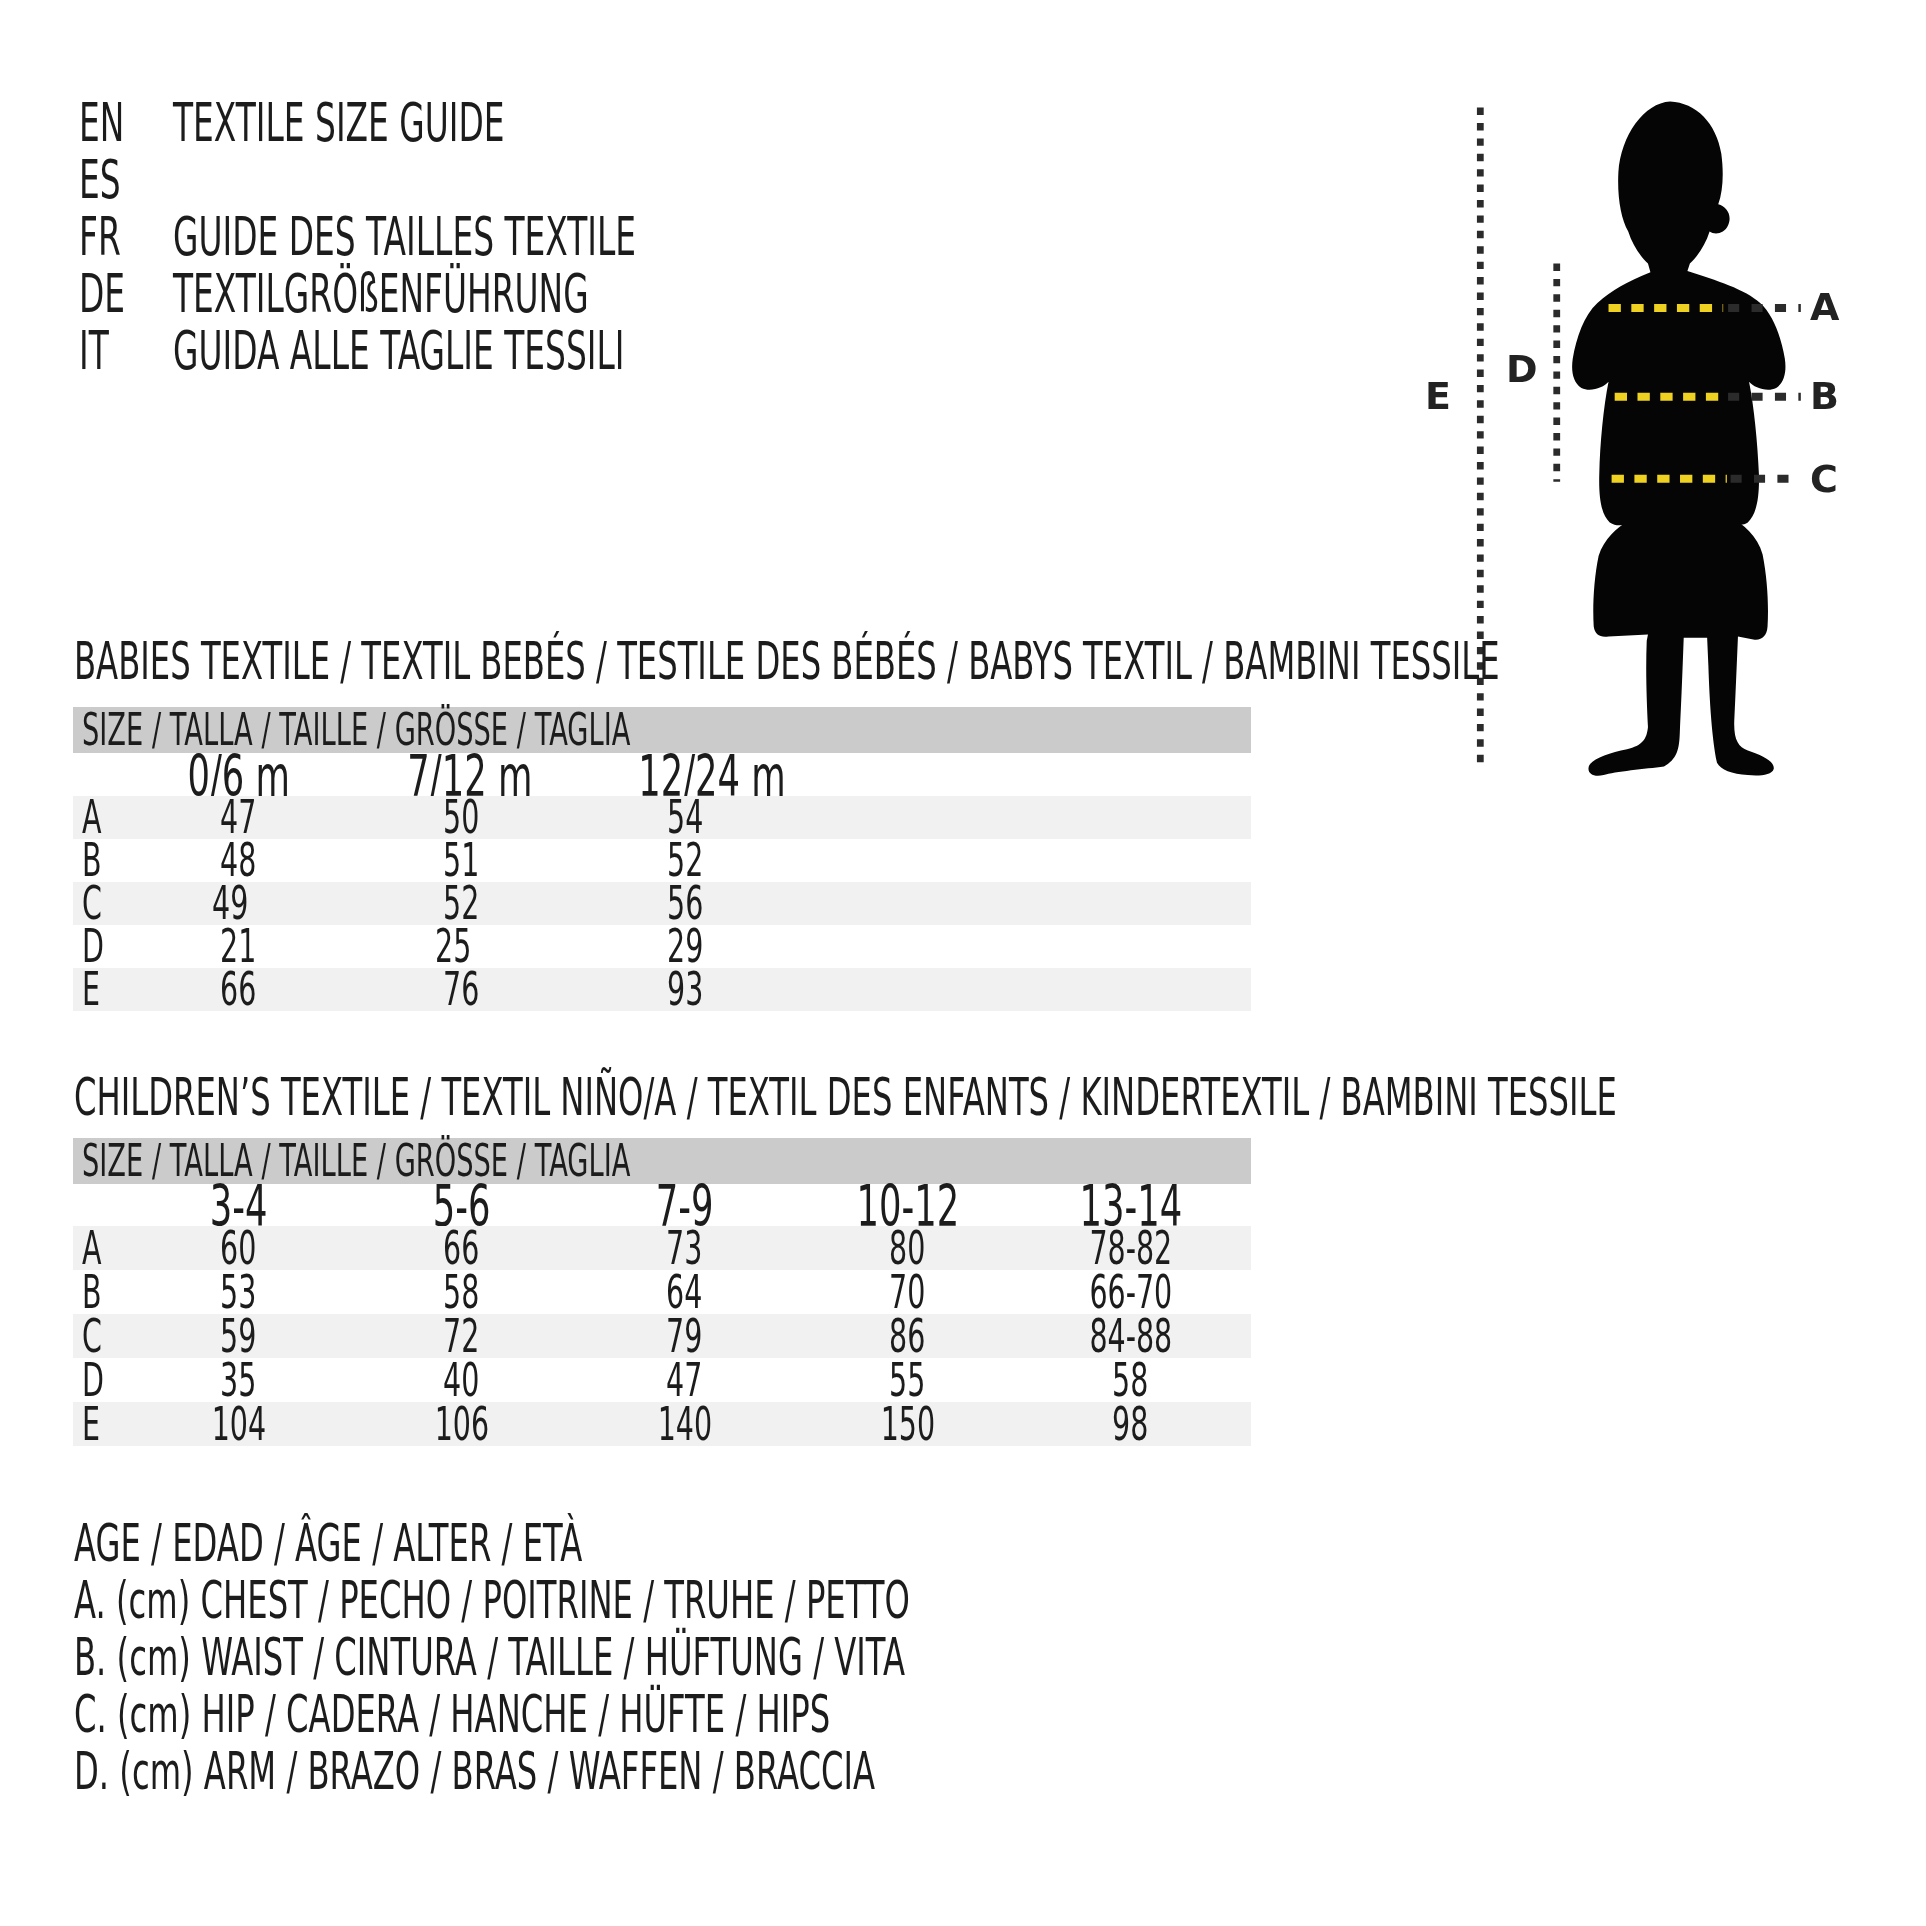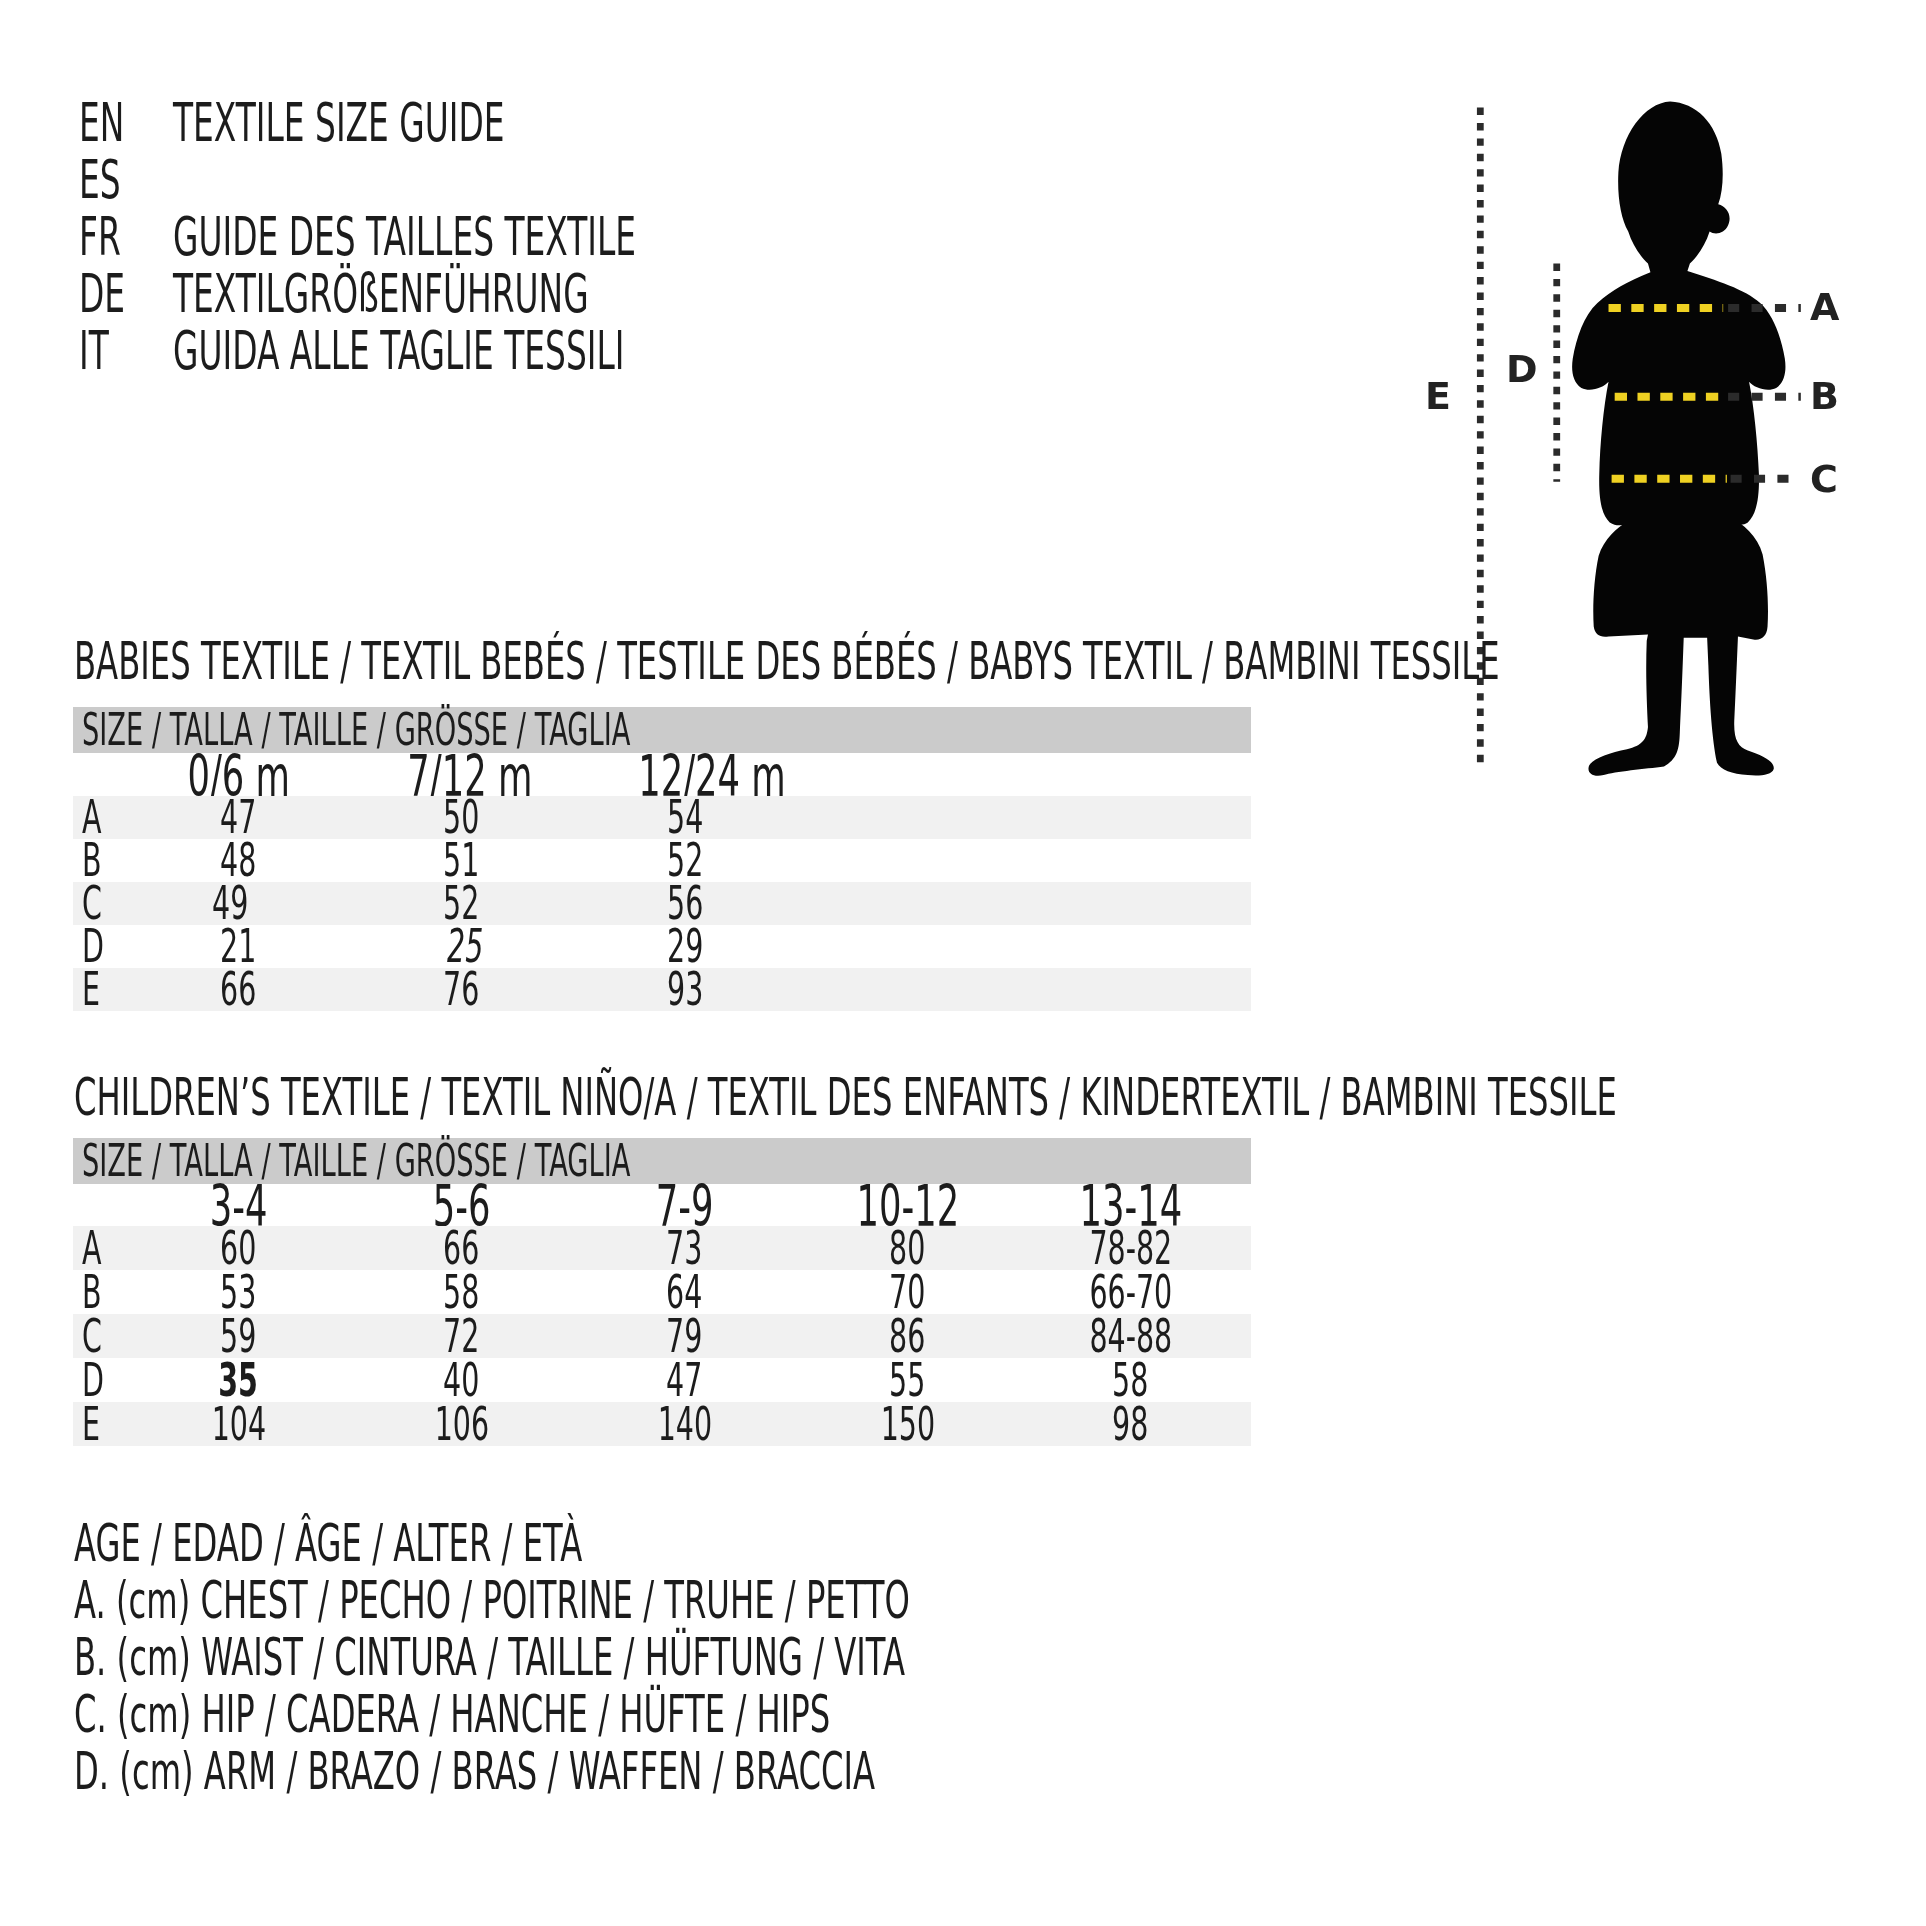--- a/index.html
+++ b/index.html
@@ -181,21 +181,21 @@
   </div>
   <div class="tr h70 stripe">
     <div class="td-label"><span class="cl">C</span></div>
     <div class="td" style="left:157px;"><span class="cx">49</span></div>
     <div class="td" style="left:388px;"><span class="cx">52</span></div>
     <div class="td" style="left:612px;"><span class="cx">56</span></div>
   </div>
   <div class="tr h70">
     <div class="td-label"><span class="cl">D</span></div>
     <div class="td" style="left:165px;"><span class="cx">21</span></div>
-    <div class="td" style="left:392px;font-style:italic;"><span class="cx">25</span></div>
+    <div class="td" style="left:380px;"><span class="cx">25</span></div>
     <div class="td" style="left:612px;"><span class="cx">29</span></div>
   </div>
   <div class="tr h70 stripe">
     <div class="td-label"><span class="cl">E</span></div>
     <div class="td" style="left:165px;"><span class="cx">66</span></div>
     <div class="td" style="left:388px;"><span class="cx">76</span></div>
     <div class="td" style="left:612px;"><span class="cx">93</span></div>
   </div>
 </div>
 
@@ -237,21 +237,21 @@
   <div class="tr h72 stripe">
     <div class="td-label"><span class="cl">C</span></div>
     <div class="td" style="left:165px;"><span class="cx">59</span></div>
     <div class="td" style="left:388px;"><span class="cx">72</span></div>
     <div class="td" style="left:611px;"><span class="cx">79</span></div>
     <div class="td" style="left:834px;"><span class="cx">86</span></div>
     <div class="td" style="left:1057px;"><span class="cx">84-88</span></div>
   </div>
   <div class="tr h72">
     <div class="td-label"><span class="cl">D</span></div>
-    <div class="td" style="left:165px;font-weight:bold;"><span class="cx">35</span></div>
+    <div class="td" style="left:165px;"><span class="cx">35</span></div>
     <div class="td" style="left:388px;"><span class="cx">40</span></div>
     <div class="td" style="left:611px;"><span class="cx">47</span></div>
     <div class="td" style="left:834px;"><span class="cx">55</span></div>
     <div class="td" style="left:1057px;"><span class="cx">58</span></div>
   </div>
   <div class="tr h72 stripe">
     <div class="td-label"><span class="cl">E</span></div>
     <div class="td" style="left:165px;"><span class="cx">104</span></div>
     <div class="td" style="left:388px;"><span class="cx">106</span></div>
     <div class="td" style="left:611px;"><span class="cx">140</span></div>

